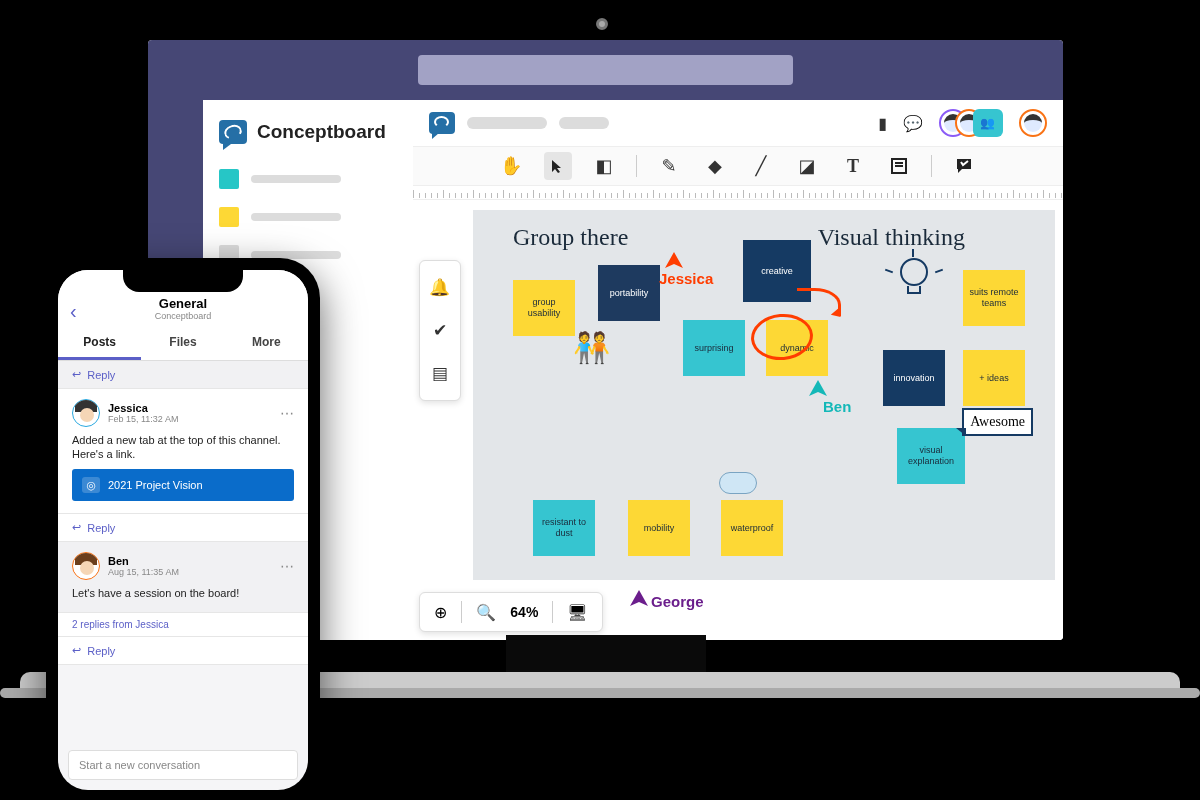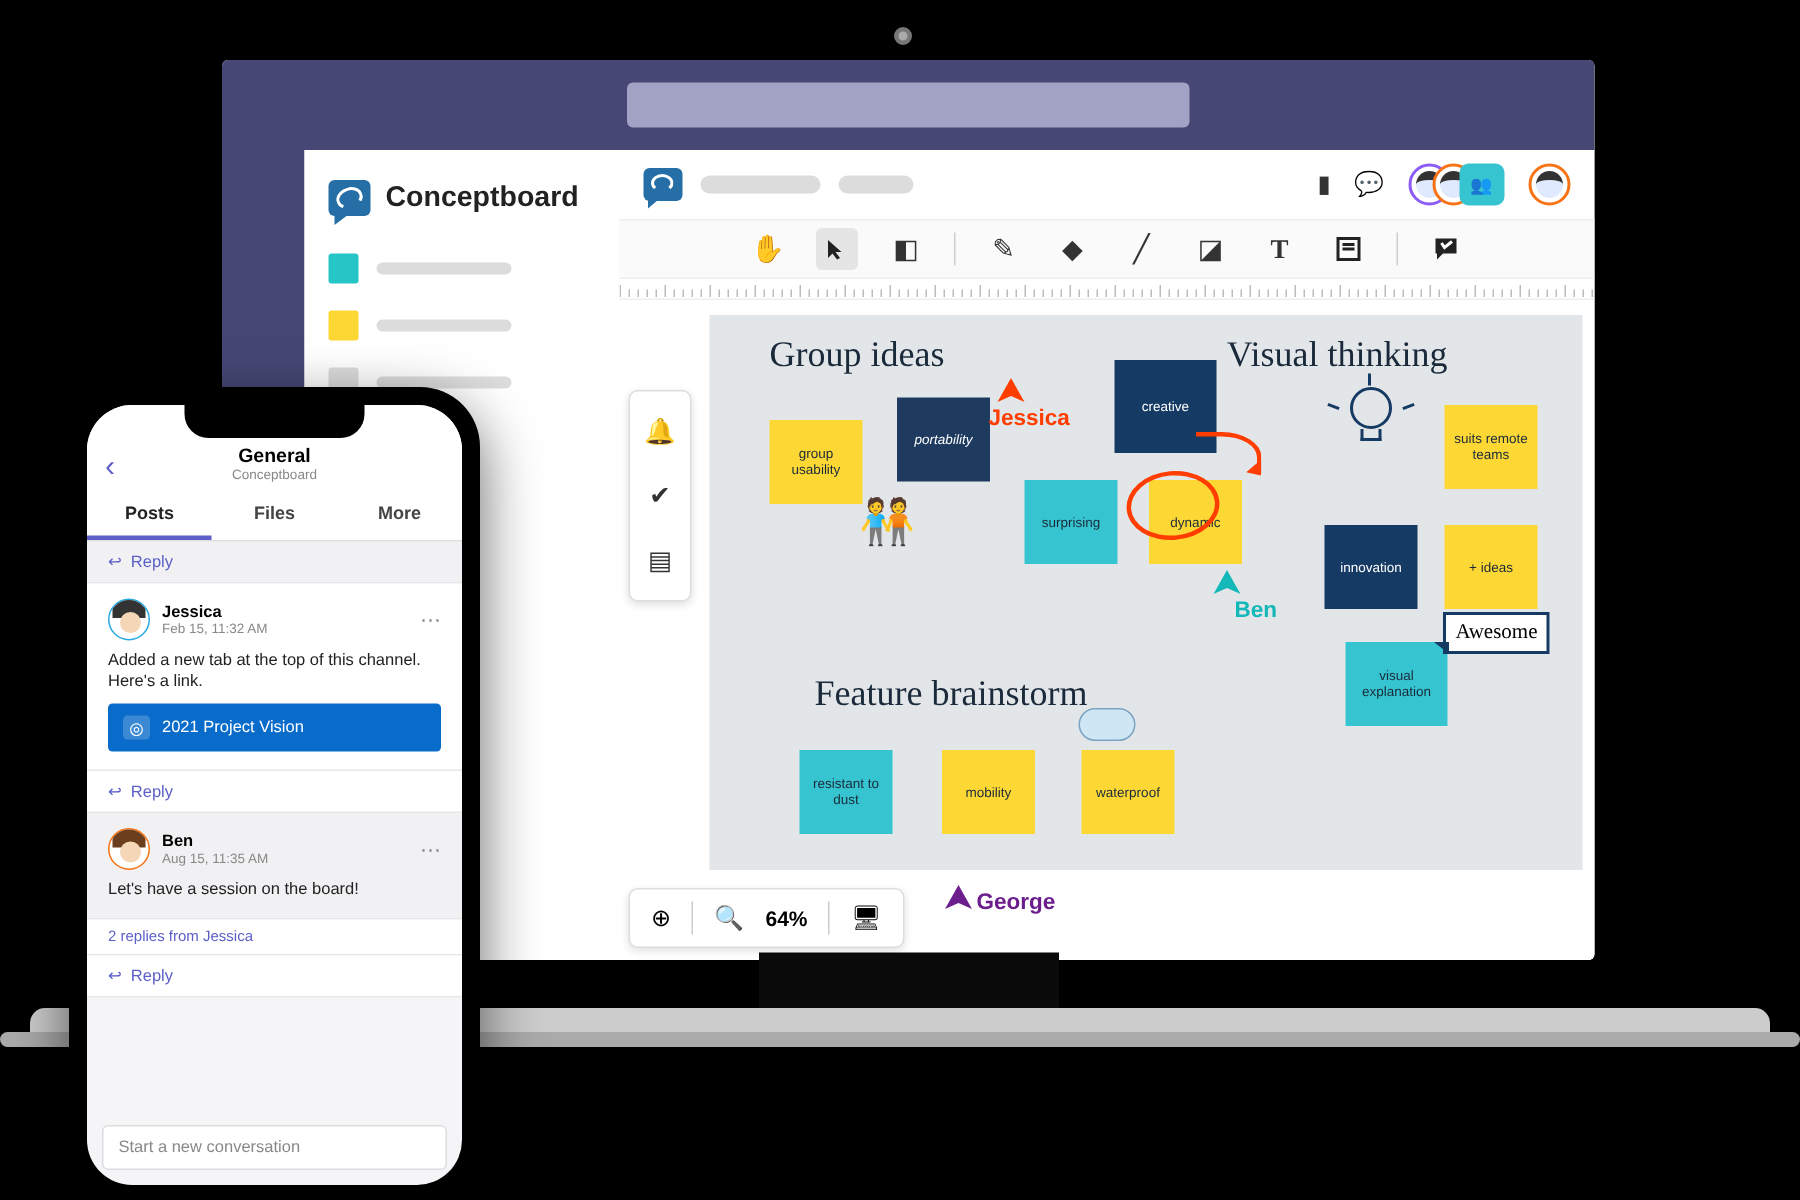--- a/index.html
+++ b/index.html
@@ -41,21 +41,21 @@
   .ruler-tick { position:absolute; top:7px; width:1px; height:5px; background:#bbb; }
   .canvas-wrap { position:absolute; top:100px; left:0; right:0; bottom:0; background:#fff; }
   .canvas-side { position:absolute; left:6px; top:60px; width:42px; background:#fff; border:1px solid #ddd; border-radius:6px; box-shadow:0 2px 6px rgba(0,0,0,.12); display:flex; flex-direction:column; align-items:center; gap:22px; padding:16px 0; }
   .canvas-side .ic { font-size:17px; color:#333; }
   .footer-ctrl { position:absolute; left:6px; bottom:8px; height:40px; background:#fff; border:1px solid #ddd; border-radius:6px; display:flex; align-items:center; gap:14px; padding:0 14px; box-shadow:0 2px 6px rgba(0,0,0,.12); }
   .zoom-val { font-weight:700; font-size:14px; }
   .board { position:absolute; left:60px; top:10px; right:8px; height:370px; background:#e3e6e9; }
   .hand { font-family:'Brush Script MT','Segoe Script',cursive; font-size:24px; color:#1a2a3a; position:absolute; }
   .note { position:absolute; width:62px; height:56px; display:flex; align-items:center; justify-content:center; text-align:center; font-size:9px; line-height:11px; padding:4px; color:#1a2a3a; }
   .note.yellow { background:#fdd835; }
-  .note.navy { background:#1e3a5f; color:#fff;font-style:italic; }
+  .note.navy { background:#1e3a5f; color:#fff; }
   .note.teal { background:#36c5d0; }
   .note.navy2 { background:#153a63; color:#fff; }
   .cursor-label { position:absolute; font-weight:700; font-size:15px; }
   .red-circle { position:absolute; width:62px; height:46px; border:3px solid #ff3d00; border-radius:50%; transform:rotate(-5deg); }
   .red-arrow { position:absolute; width:44px; height:28px; border-top:3px solid #ff3d00; border-right:3px solid #ff3d00; border-radius:0 60% 0 0; }
   .red-arrow:after{content:"";position:absolute;right:-6px;bottom:-2px;width:0;height:0;border-top:8px solid #ff3d00;border-left:6px solid transparent;border-right:6px solid transparent;transform:rotate(-40deg);}
   .bulb { position:absolute; width:42px; height:42px; }
   .bulb-body { width:28px; height:28px; border:2px solid #153a63; border-radius:50%; margin:0 auto; }
   .bulb-base { width:14px; height:8px; border:2px solid #153a63; border-top:none; margin:0 auto; }
   .bulb-ray { position:absolute; width:8px; height:2px; background:#153a63; }
@@ -298,23 +298,22 @@
       </div>
 
     <div class="canvas-wrap">
       <div class="canvas-side">
         <span class="ic">🔔</span>
         <span class="ic">✔</span>
         <span class="ic">▤</span>
       </div>
 
       <div class="board">
-        <div class="hand" style="left:40px;top:14px">Group ideas</div>
+        <div class="hand" style="left:40px;top:14px">Group there</div>
         <div class="hand" style="right:90px;top:14px">Visual thinking</div>
-        <div class="hand" style="left:70px;top:240px">Feature brainstorm</div>
 
         <div class="note yellow" style="left:40px;top:70px">group usability</div>
         <div class="note navy" style="left:125px;top:55px">portability</div>
         <div class="note navy2" style="left:270px;top:30px;width:68px;height:62px">creative</div>
         <div class="note teal" style="left:210px;top:110px">surprising</div>
         <div class="note yellow" style="left:293px;top:110px">dynamic</div>
         <div class="red-circle" style="left:278px;top:104px"></div>
         <div class="note yellow" style="right:30px;top:60px">suits remote teams</div>
         <div class="note navy2" style="right:110px;top:140px">innovation</div>
         <div class="note yellow" style="right:30px;top:140px">+ ideas</div>

